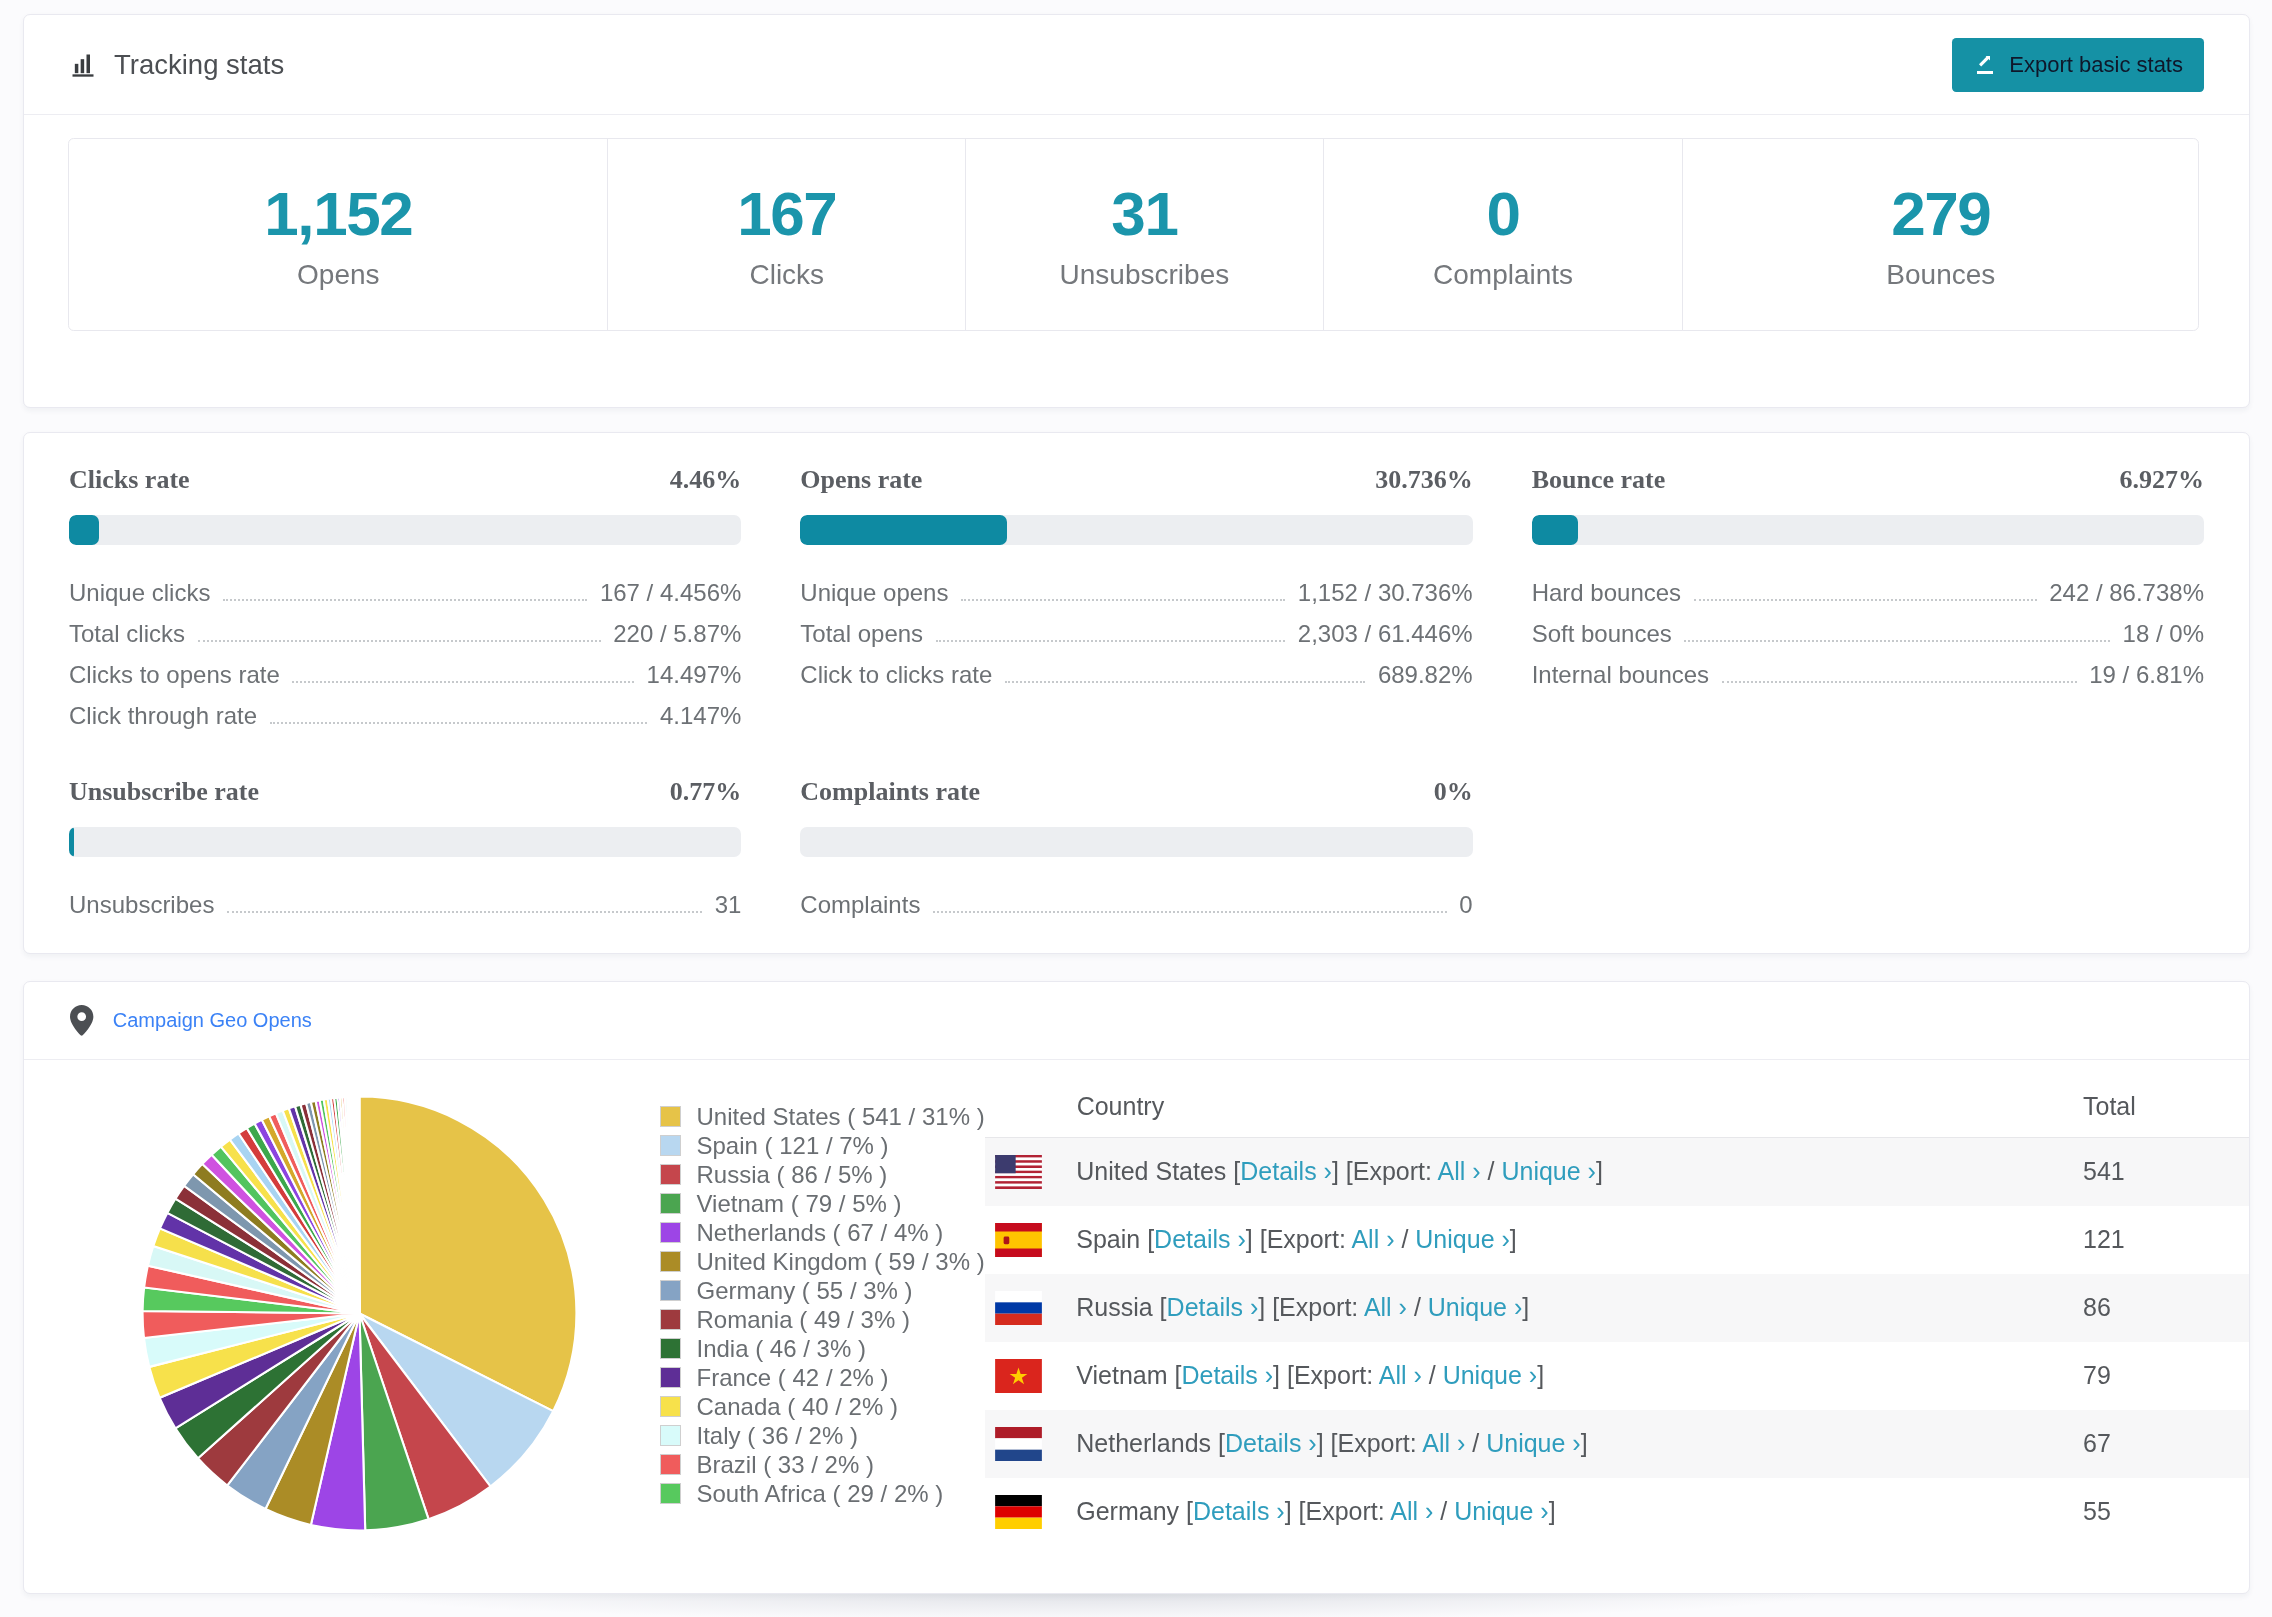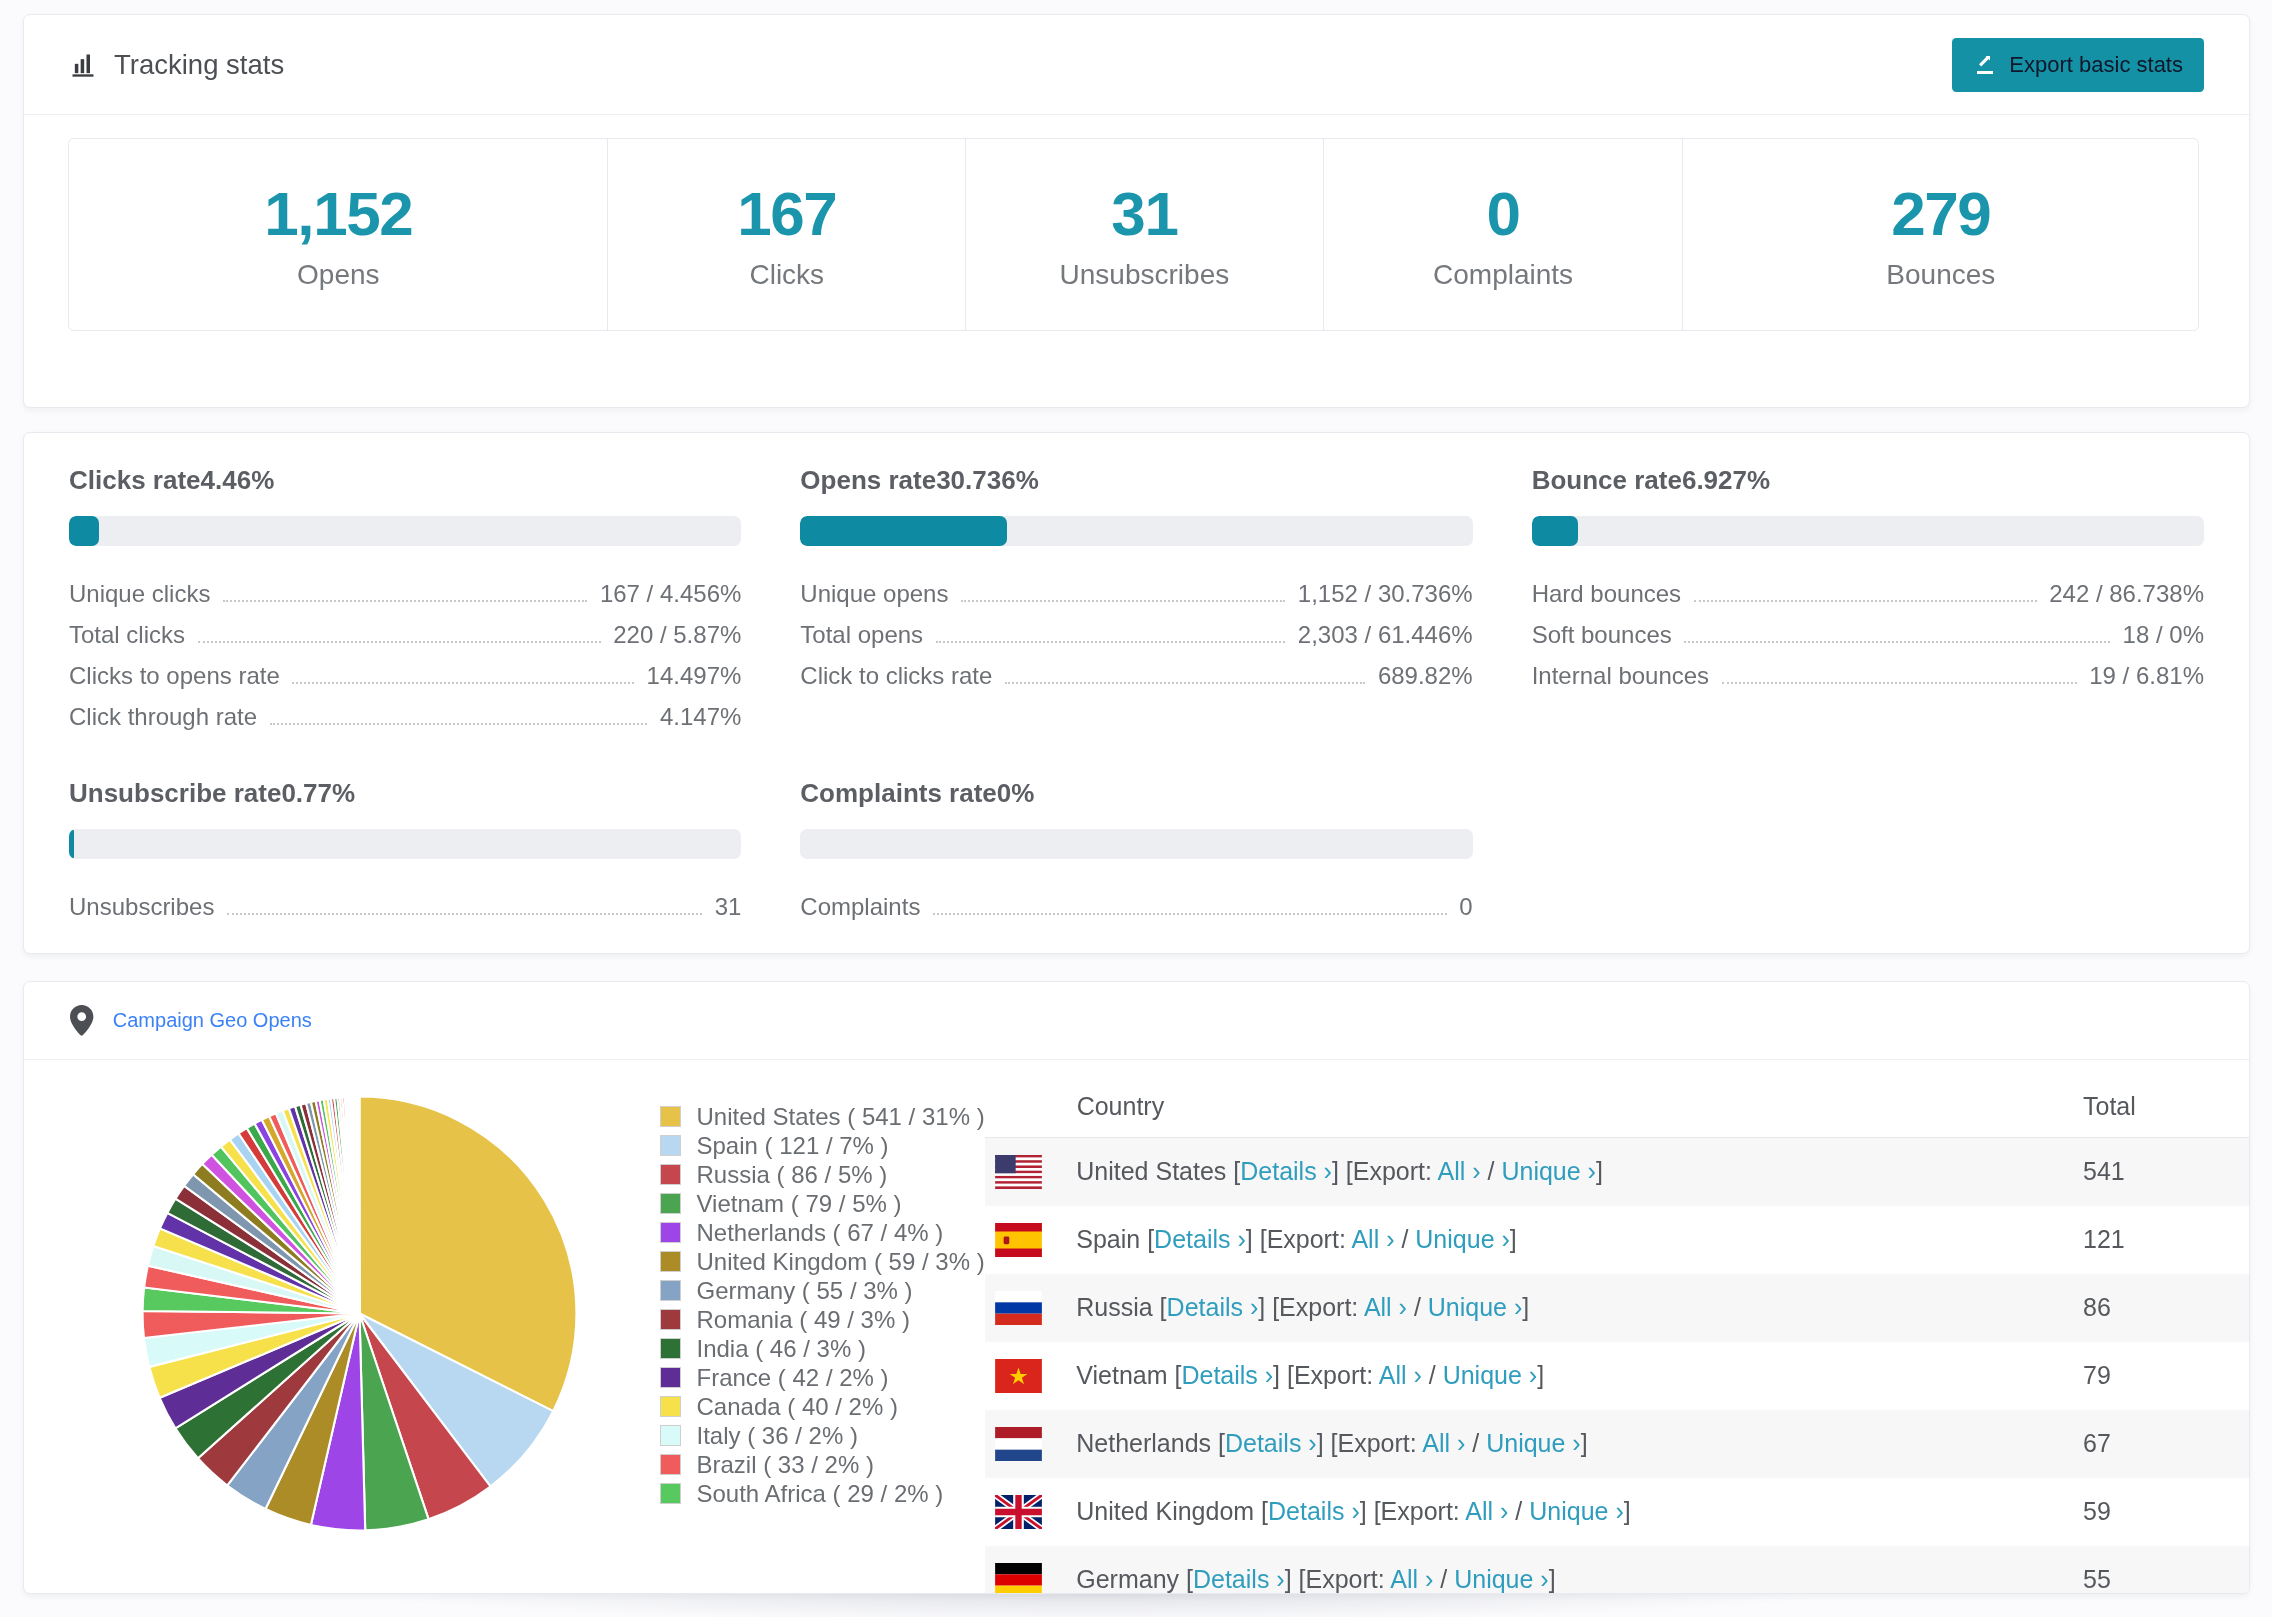--- a/index.html
+++ b/index.html
@@ -39,21 +39,21 @@
     display:flex;flex-direction:column;align-items:center;justify-content:center;
     margin-left:-1.4px;background:#fff;
   }
   .stat-box:first-child{margin-left:0;border-radius:5.6px 0 0 5.6px;}
   .stat-box:last-child{border-radius:0 5.6px 5.6px 0;}
   .stat-value{font-size:62px;font-weight:bold;letter-spacing:-1.4px;}
   .stat-label{font-size:28px;color:#75787c;margin-top:10px;}
   
   .card-rates{height:522px;padding:32px 45px;box-sizing:border-box;margin-bottom:27px;}
   .rates-grid{display:grid;grid-template-columns:repeat(3,1fr);column-gap:59px;row-gap:47px;}
-  .rate-title-row{display:flex;align-items:baseline;}
+  .rate-title-row{display:flex;justify-content:space-between;align-items:baseline;font-family:Liberation Serif, serif;}
   .rate-title,.rate-value{font-size:26px;font-weight:bold;color:#5b5e63;}
   .bar-track{margin-top:20px;height:30px;border-radius:7px;background:#eceef1;overflow:hidden;}
   .bar-fill{height:100%;border-radius:7px;}
   .rate-rows{margin-top:21px;}
   .rate-row{display:flex;align-items:flex-end;height:41px;}
   .rate-row-label,.rate-row-value{font-size:24px;color:#6d7175;white-space:nowrap;}
   .leader{flex:1;border-bottom:2.1px dotted #c6c9cc;margin:0 12.7px 6.4px 12.7px;}
   
   .card-geo{height:613px;overflow:hidden;position:relative;}
   .geo-header{
@@ -481,37 +481,20 @@
          <span>Netherlands</span>
          [<span class="tlink" style="color:#2f9dbd">Details ›</span>]
          [Export: <span class="tlink" style="color:#2f9dbd">All ›</span> / <span class="tlink" style="color:#2f9dbd">Unique ›</span>]
        </span>
      </div>
      <div class="col-total">67</div>
             </div>
             <div class="t-row">
               <div class="col-country">
        <svg width="47" height="34" viewBox="0 0 66 48" class="flag">
-                  <rect width="66" height="48" fill="#012169"></rect>
-                  <path d="M0 0 66 48M66 0 0 48" stroke="#fff" stroke-width="9"></path>
-                  <path d="M0 0 66 48M66 0 0 48" stroke="#c8102e" stroke-width="4"></path>
-                  <path d="M33 0v48M0 24h66" stroke="#fff" stroke-width="15"></path>
-                  <path d="M33 0v48M0 24h66" stroke="#c8102e" stroke-width="9"></path>
-                </svg>
-       <span class="country-text">
-         <span>United Kingdom</span>
-         [<span class="tlink" style="color:#2f9dbd">Details ›</span>]
-         [Export: <span class="tlink" style="color:#2f9dbd">All ›</span> / <span class="tlink" style="color:#2f9dbd">Unique ›</span>]
-       </span>
-     </div>
-     <div class="col-total">59</div>
-            </div>
-            <div class="t-row">
-              <div class="col-country">
-       <svg width="47" height="34" viewBox="0 0 66 48" class="flag">
                   <rect width="66" height="16" fill="#000"></rect>
                   <rect y="16" width="66" height="16" fill="#dd0000"></rect>
                   <rect y="32" width="66" height="16" fill="#ffce00"></rect>
                 </svg>
        <span class="country-text">
          <span>Germany</span>
          [<span class="tlink" style="color:#2f9dbd">Details ›</span>]
          [Export: <span class="tlink" style="color:#2f9dbd">All ›</span> / <span class="tlink" style="color:#2f9dbd">Unique ›</span>]
        </span>
      </div>

